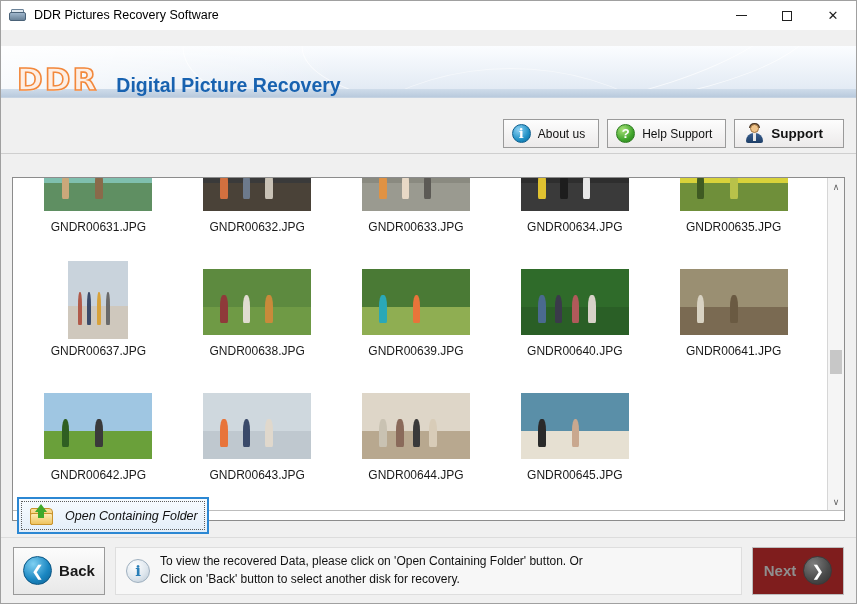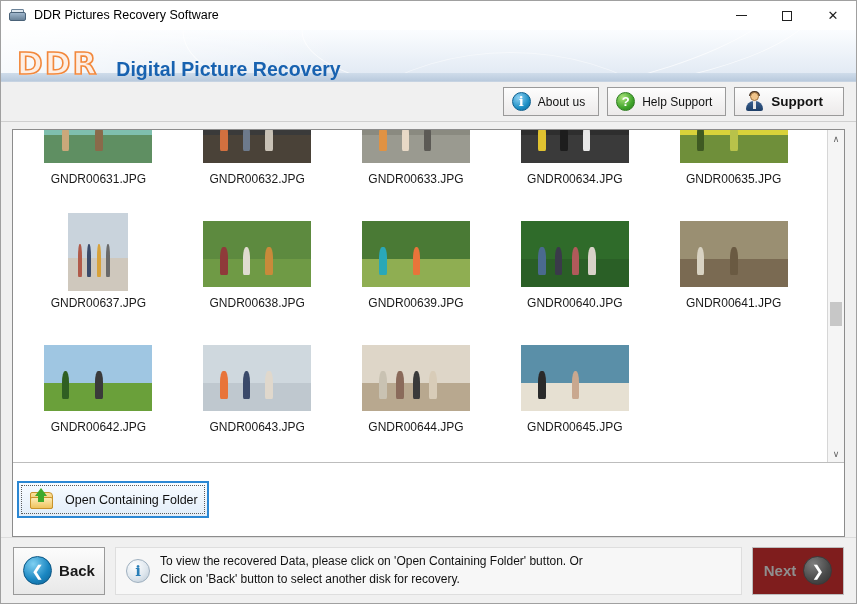--- a/index.html
+++ b/index.html
@@ -7,21 +7,21 @@
     width: 857px; height: 604px;
     font-family: "Liberation Sans", sans-serif;
     background: #ffffff;
     overflow: hidden;
   }
   #app {
     position: relative;
     width: 857px; height: 604px;
     background: #f0f0f0;
     border: 1px solid #a0a0a0;
-    display: flex; flex-direction: column;
+    display: flex; flex-direction: column; gap: 16px;
   }
 
   
   .titlebar {
     height: 29px;
     background: #ffffff;
     display: flex; align-items: center;
     flex: 0 0 auto;
     position: relative;
   }
@@ -231,20 +231,21 @@
     min-height: 0;
   }
   .ocf-btn {
     height: 37px; width: 192px;
     border: 2px solid #2b87d3;
     background: linear-gradient(#f7fbff, #e3eef9);
     display: flex; align-items: center; gap: 10px;
     padding-left: 10px;
     cursor: pointer;
     position: relative;
+    font-style: italic;
   }
   .ocf-btn::before {
     content: ""; position: absolute; inset: 2px;
     border: 1px dotted #5c5c5c;
     pointer-events: none;
   }
   .folder-ico { width: 26px; height: 21px; position: relative; flex: 0 0 auto; }
   .folder-ico .fback {
     position: absolute; left: 1px; top: 3px; width: 23px; height: 17px;
     background: linear-gradient(#fbe09a, #e8b748);

